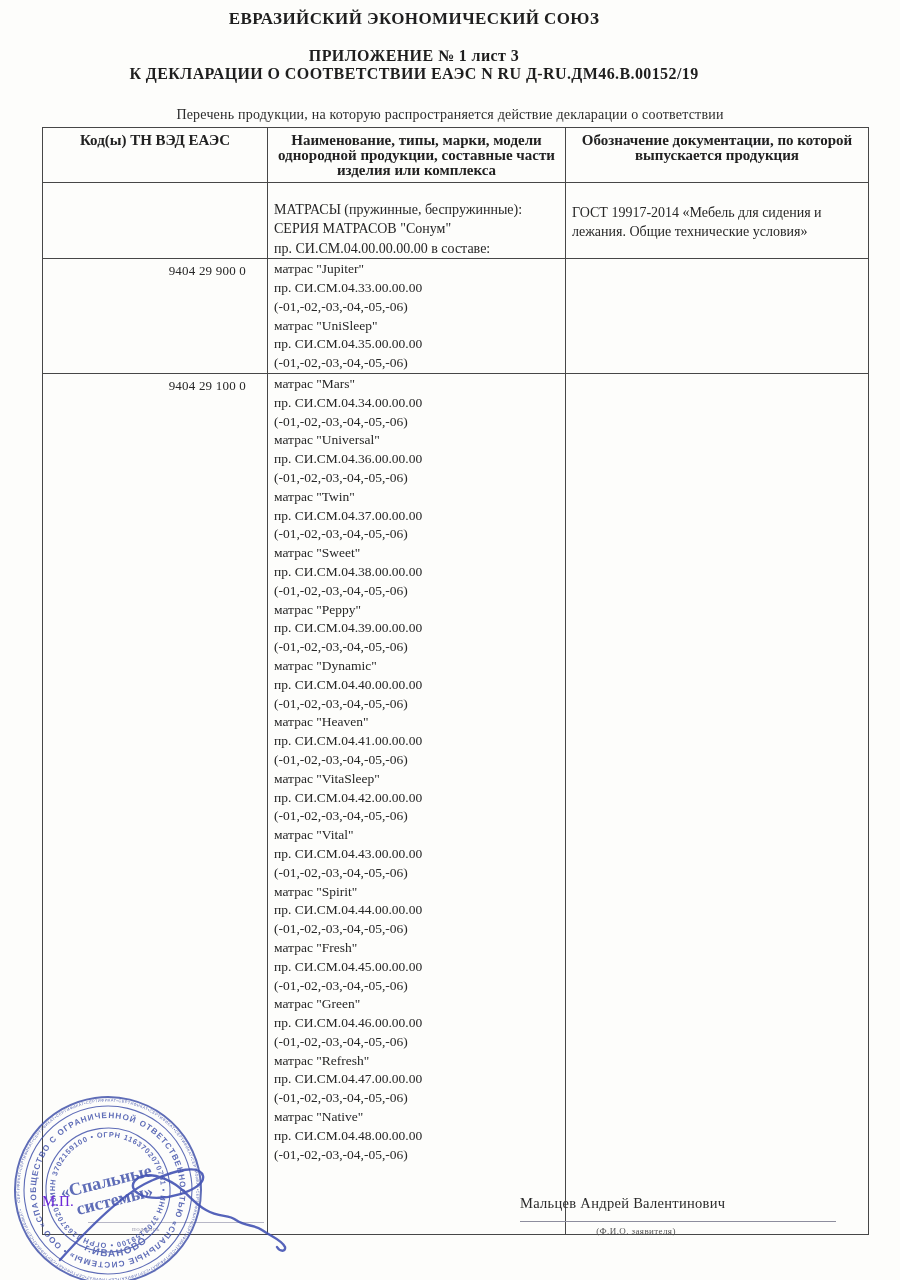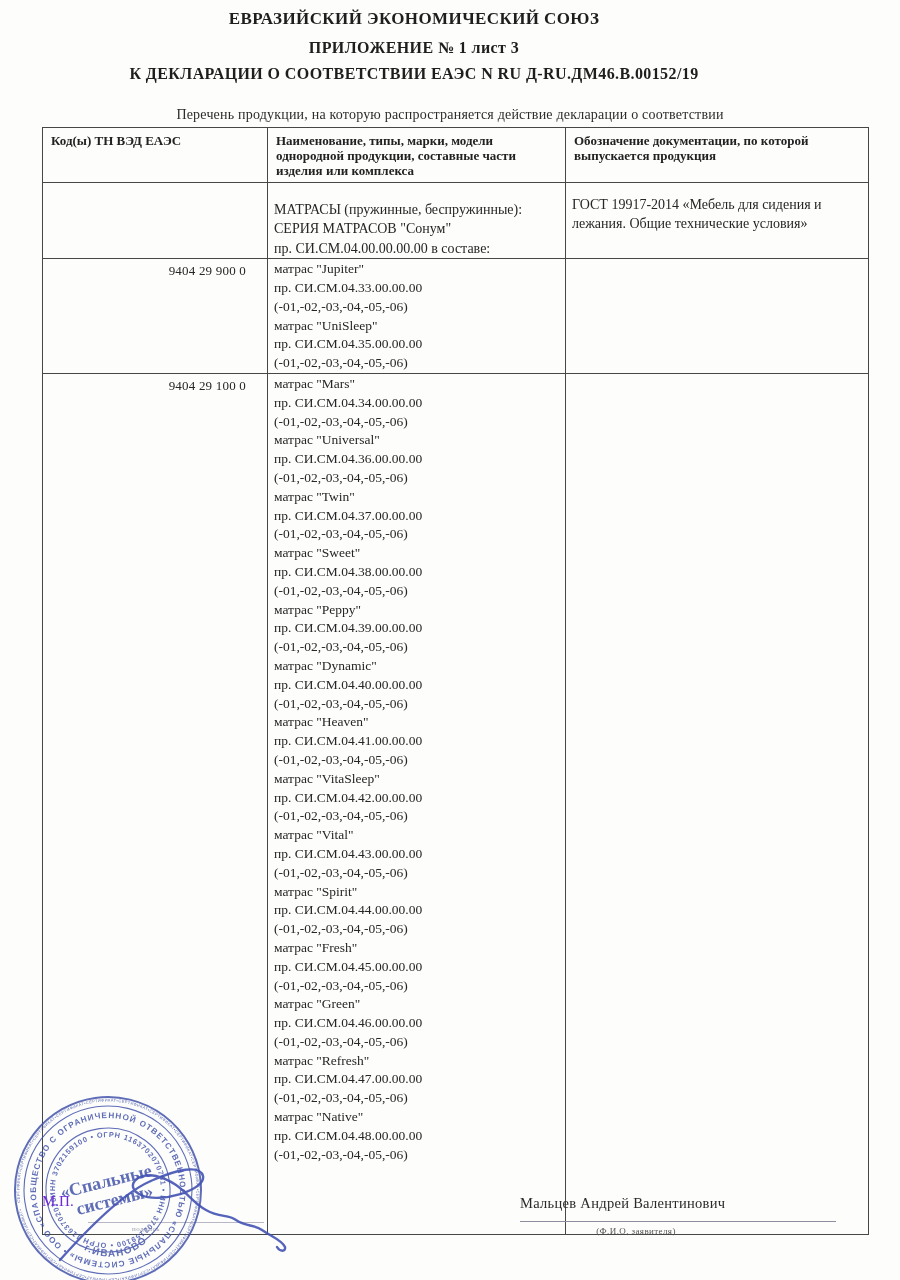--- a/index.html
+++ b/index.html
@@ -5,45 +5,45 @@
   * { margin:0; padding:0; box-sizing:border-box; }
   html,body { width:900px; height:1280px; }
   body { font-family:"Liberation Serif","DejaVu Serif",serif; background:#e8e8e8; }
   .page {
     position:relative; width:900px; height:1280px; overflow:hidden;
     background:#fdfdfb; color:#262626;
   }
   
   .title { position:absolute; left:0; width:828px; text-align:center; font-weight:bold; letter-spacing:.4px; color:#1e1e1e; }
   .title1 { top:9px;  font-size:17px; }
-  .title2 { top:39px; font-size:16px; }
+  .title2 { top:47px; font-size:16px; }
   .title3 { top:65px; font-size:16px; }
   .subtitle { position:absolute; top:107px; left:0; width:900px; text-align:center; font-size:14px; color:#2c2c2c; letter-spacing:.2px; }
   
   table.decl {
     position:absolute; top:127px; left:42px; width:826px;
     border-collapse:collapse; table-layout:fixed;
   }
   table.decl col.c1 { width:225px; }
   table.decl col.c2 { width:298px; }
   table.decl col.c3 { width:303px; }
   table.decl th, table.decl td {
     border:1.6px solid #474747; vertical-align:top;
   }
   table.decl th {
-    font-size:13px; font-weight:bold; line-height:15px;
-    padding:5px 8px 2px 8px; text-align:left; color:#222;
+    font-size:15px; font-weight:bold; line-height:15px;
+    padding:5px 8px 2px 8px; text-align:center; color:#222;
   }
   tr.hdr    { height:55px; }
   tr.row-0  { height:58px; }
   tr.row-1  { height:113px; }
   tr.row-2  { height:861px; }
   td.code { font-size:13px; line-height:18px; padding:3px 21px 0 4px; letter-spacing:.2px;text-align:right; }
   td.items { font-size:13.5px; line-height:18.8px; padding:1px 4px 0 6px; }
-  td.doc   { font-size:14px;   line-height:19.4px; padding:12px 4px 0 6px; }
+  td.doc   { font-size:14px;   line-height:19.4px; padding:20px 4px 0 6px; }
   tr.row-0 td.items { font-size:14px; line-height:19.4px; padding-top:17px;margin-top:44px; }
   .tline { white-space:nowrap; overflow:hidden; }
   
   .mp { position:absolute; left:42px; top:1193px; font-size:15px; color:#6d28d9; z-index:5; }
   .sig-line-left { position:absolute; left:88px; top:1222px; width:176px; border-bottom:1px solid #b7b7c6; z-index:1; }
   .sig-caption-left { position:absolute; left:132px; top:1225px; font-size:7px; color:#9a9aae; letter-spacing:.5px; z-index:1; }
   .applicant-name { position:absolute; left:520px; top:1195px; width:322px; text-align:left; font-size:14.5px; color:#2a2a2a; letter-spacing:.3px; }
   .sig-line-right { position:absolute; left:520px; top:1221px; width:316px; border-bottom:1px solid #8d8d9d; }
   .applicant-caption { position:absolute; left:520px; top:1226px; width:232px; text-align:center; font-size:9px; color:#555; letter-spacing:.4px; }
   .stamp-svg { position:absolute; left:10px; top:1092px; z-index:3; }

